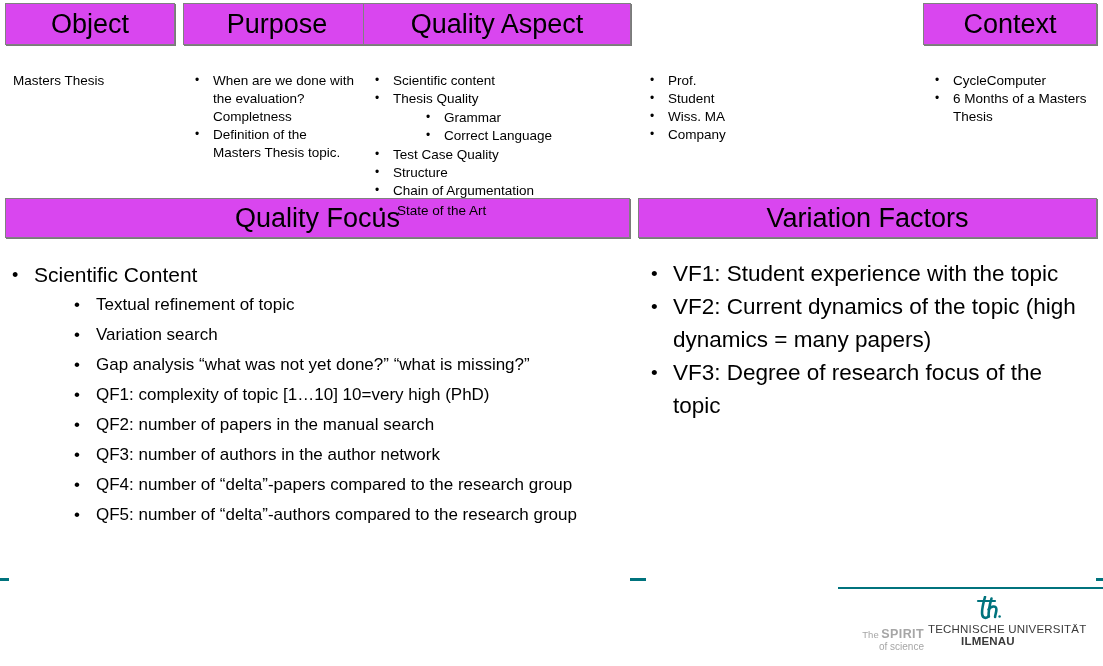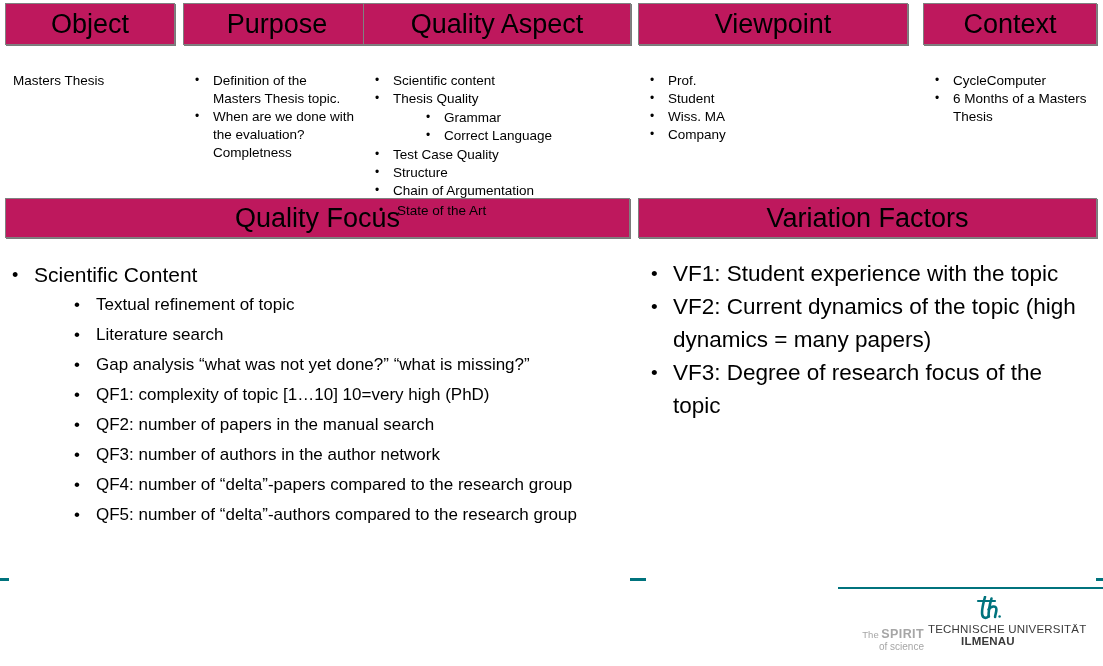--- a/index.html
+++ b/index.html
@@ -16,21 +16,21 @@
     position: relative;
     width: 1103px;
     height: 666px;
     overflow: hidden;
     background: #ffffff;
   }
 
   
   .hdr-box {
     position: absolute;
-    background: #be185d;
+    background: #d946ef;
     border: 1px solid #808080;
     box-shadow: 1px 1px 0 0 #7a7a7a;
     box-sizing: border-box;
     display: flex;
     align-items: center;
     justify-content: center;
   }
   .hdr-box .hdr-label {
     font-size: 27px;
     line-height: 1;
@@ -231,39 +231,36 @@
   </div>
 
   <div class="hdr-box" id="hdr-purpose" style="left:183px; top:3px; width:188px; height:42px;">
     <span class="hdr-label">Purpose</span>
   </div>
 
   <div class="hdr-box" id="hdr-quality-aspect" style="left:363px; top:3px; width:268px; height:42px;">
     <span class="hdr-label">Quality Aspect</span>
   </div>
 
-  <div class="hdr-box" id="hdr-viewpoint" style="left:638px; top:3px; width:270px; height:42px;">
-    <span class="hdr-label">Viewpoint</span>
-  </div>
 
   <div class="hdr-box" id="hdr-context" style="left:923px; top:3px; width:174px; height:42px;">
     <span class="hdr-label">Context</span>
   </div>
 
   <div class="col-body" id="body-object" style="left:13px; top:72px; width:162px;">
     <div class="plain">Masters Thesis</div>
   </div>
 
   <div class="col-body" id="body-purpose" style="left:191px; top:72px; width:166px;">
     <ul class="blist">
       <li>
+          <span class="btxt">When are we done with the evaluation? Completness</span>
+        </li>
+      <li>
           <span class="btxt">Definition of the Masters Thesis topic.</span>
-        </li>
-      <li>
-          <span class="btxt">When are we done with the evaluation? Completness</span>
         </li>
     </ul>
   </div>
 
   <div class="col-body" id="body-quality-aspect" style="left:371px; top:72px; width:262px;">
     <ul class="blist">
       <li>
           <span class="btxt">Scientific content</span>
         </li>
       <li>
@@ -320,21 +317,21 @@
   </div>
 
   <div class="sec-body" id="body-quality-focus" style="left:8px; top:260px; width:622px;">
     <ul class="big1">
       <li class="lv1">
         <span>Scientific Content</span>
       </li>
     </ul>
     <ul class="big2">
       <li class="lv2"><span>Textual refinement of topic</span></li>
-      <li class="lv2"><span>Literature search</span></li>
+      <li class="lv2"><span>Variation search</span></li>
       <li class="lv2"><span>Gap analysis “what was not yet done?” “what is missing?”</span></li>
       <li class="lv2"><span>QF1: complexity of topic [1…10] 10=very high (PhD)</span></li>
       <li class="lv2"><span>QF2: number of papers in the manual search</span></li>
       <li class="lv2"><span>QF3: number of authors in the author network</span></li>
       <li class="lv2"><span>QF4: number of “delta”-papers compared to the research group</span></li>
       <li class="lv2"><span>QF5: number of “delta”-authors compared to the research group</span></li>
     </ul>
   </div>
 
   <div class="hdr-box" id="hdr-variation-factors" style="left:638px; top:198px; width:459px; height:40px;">

